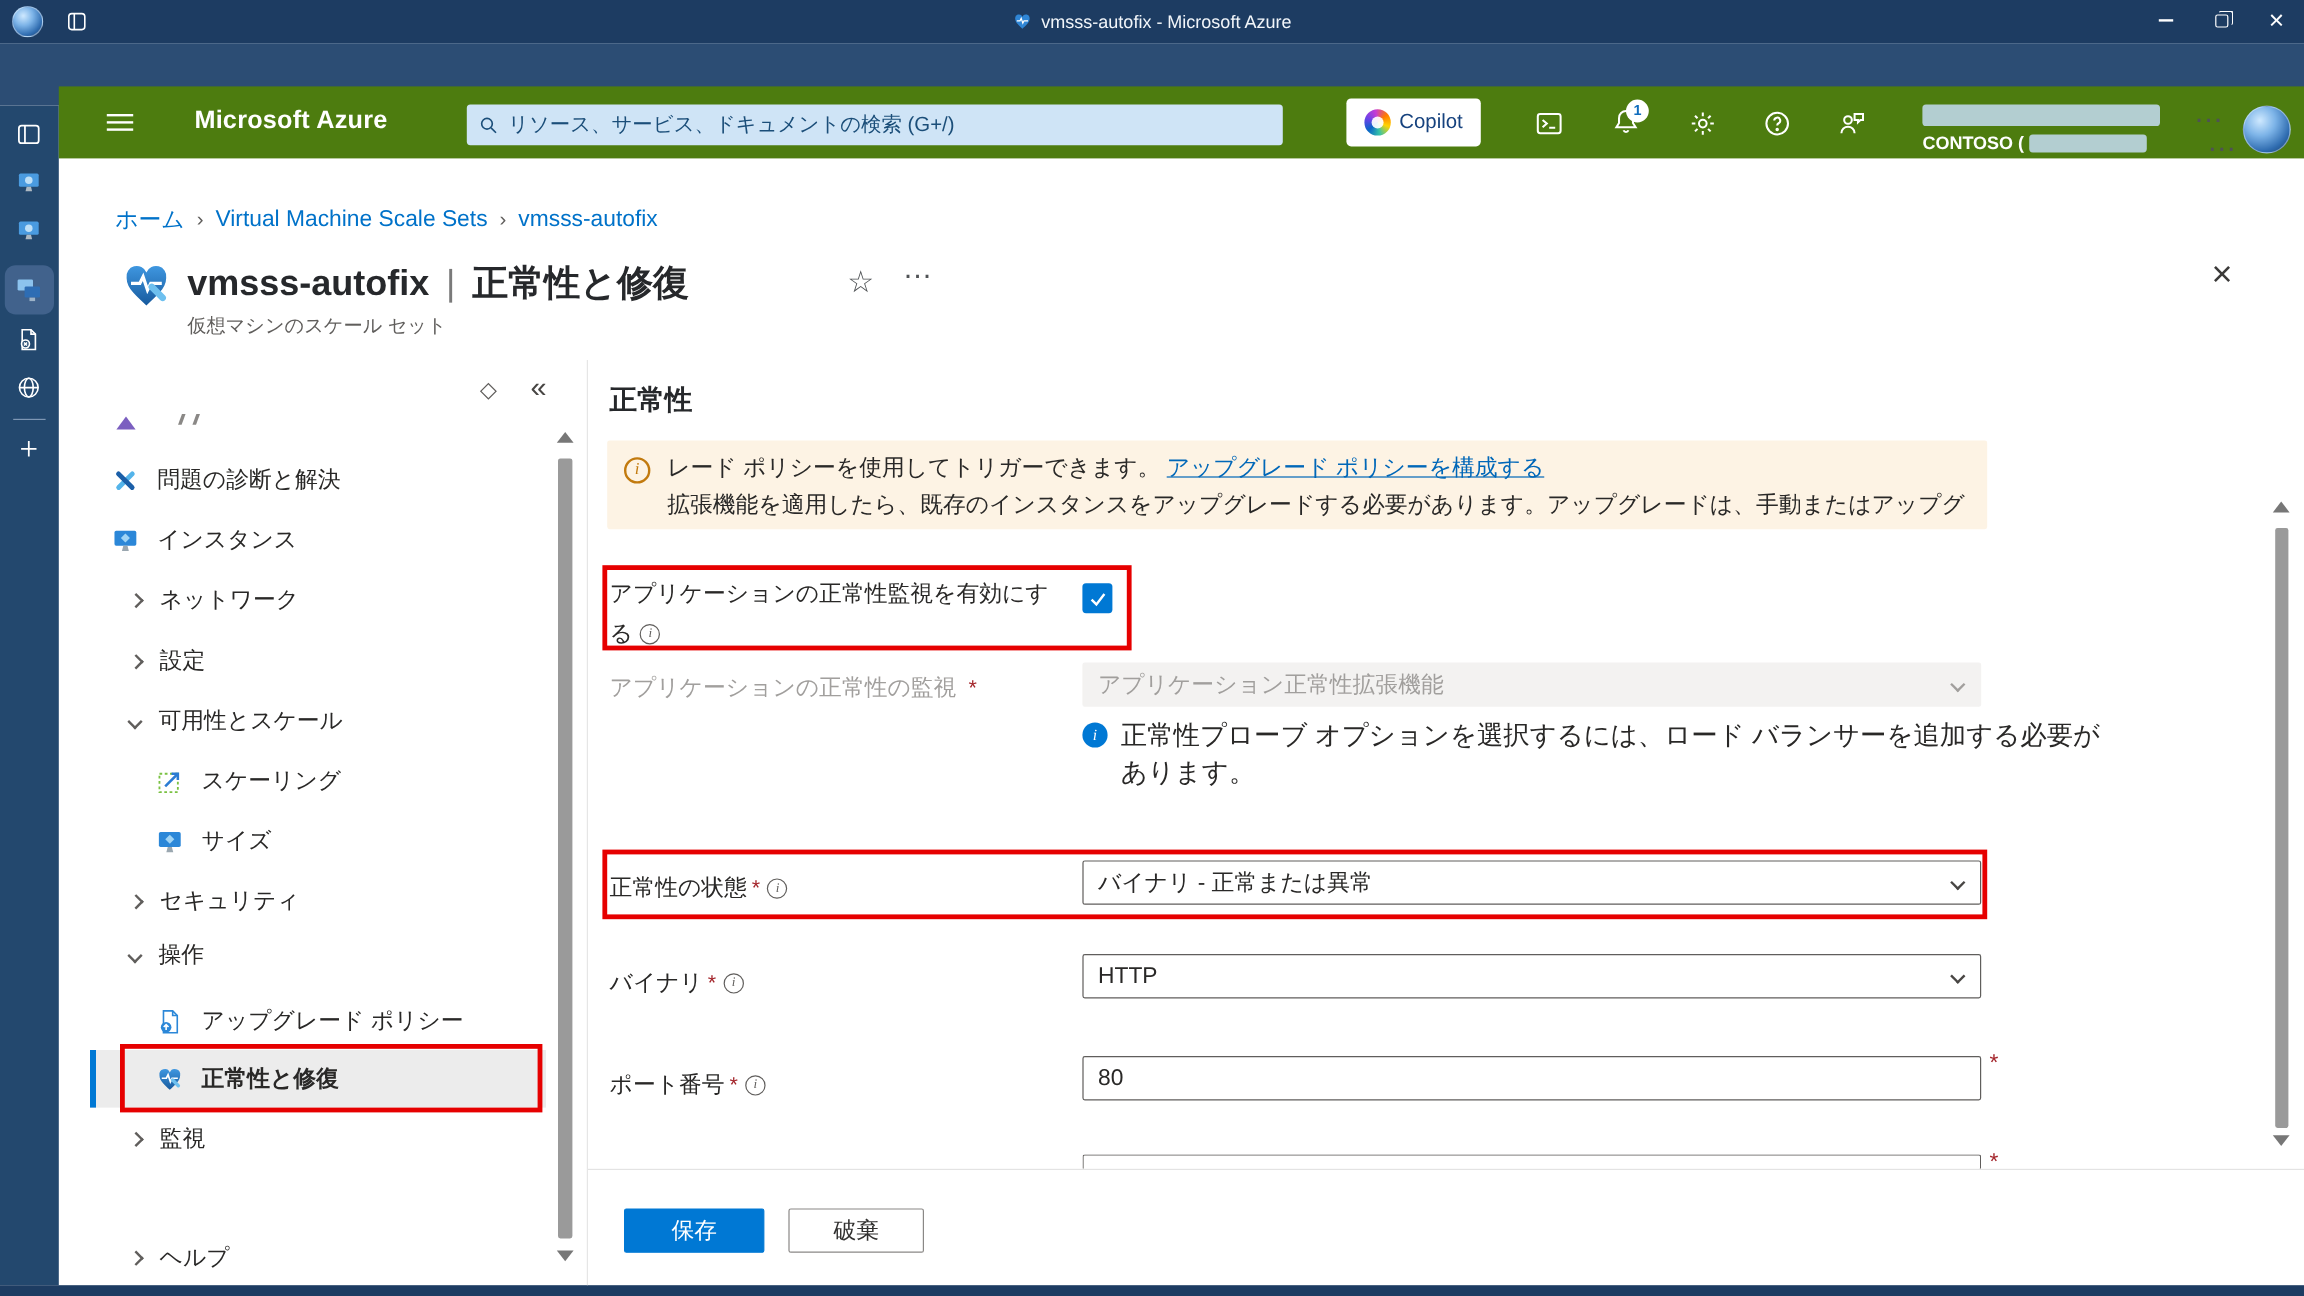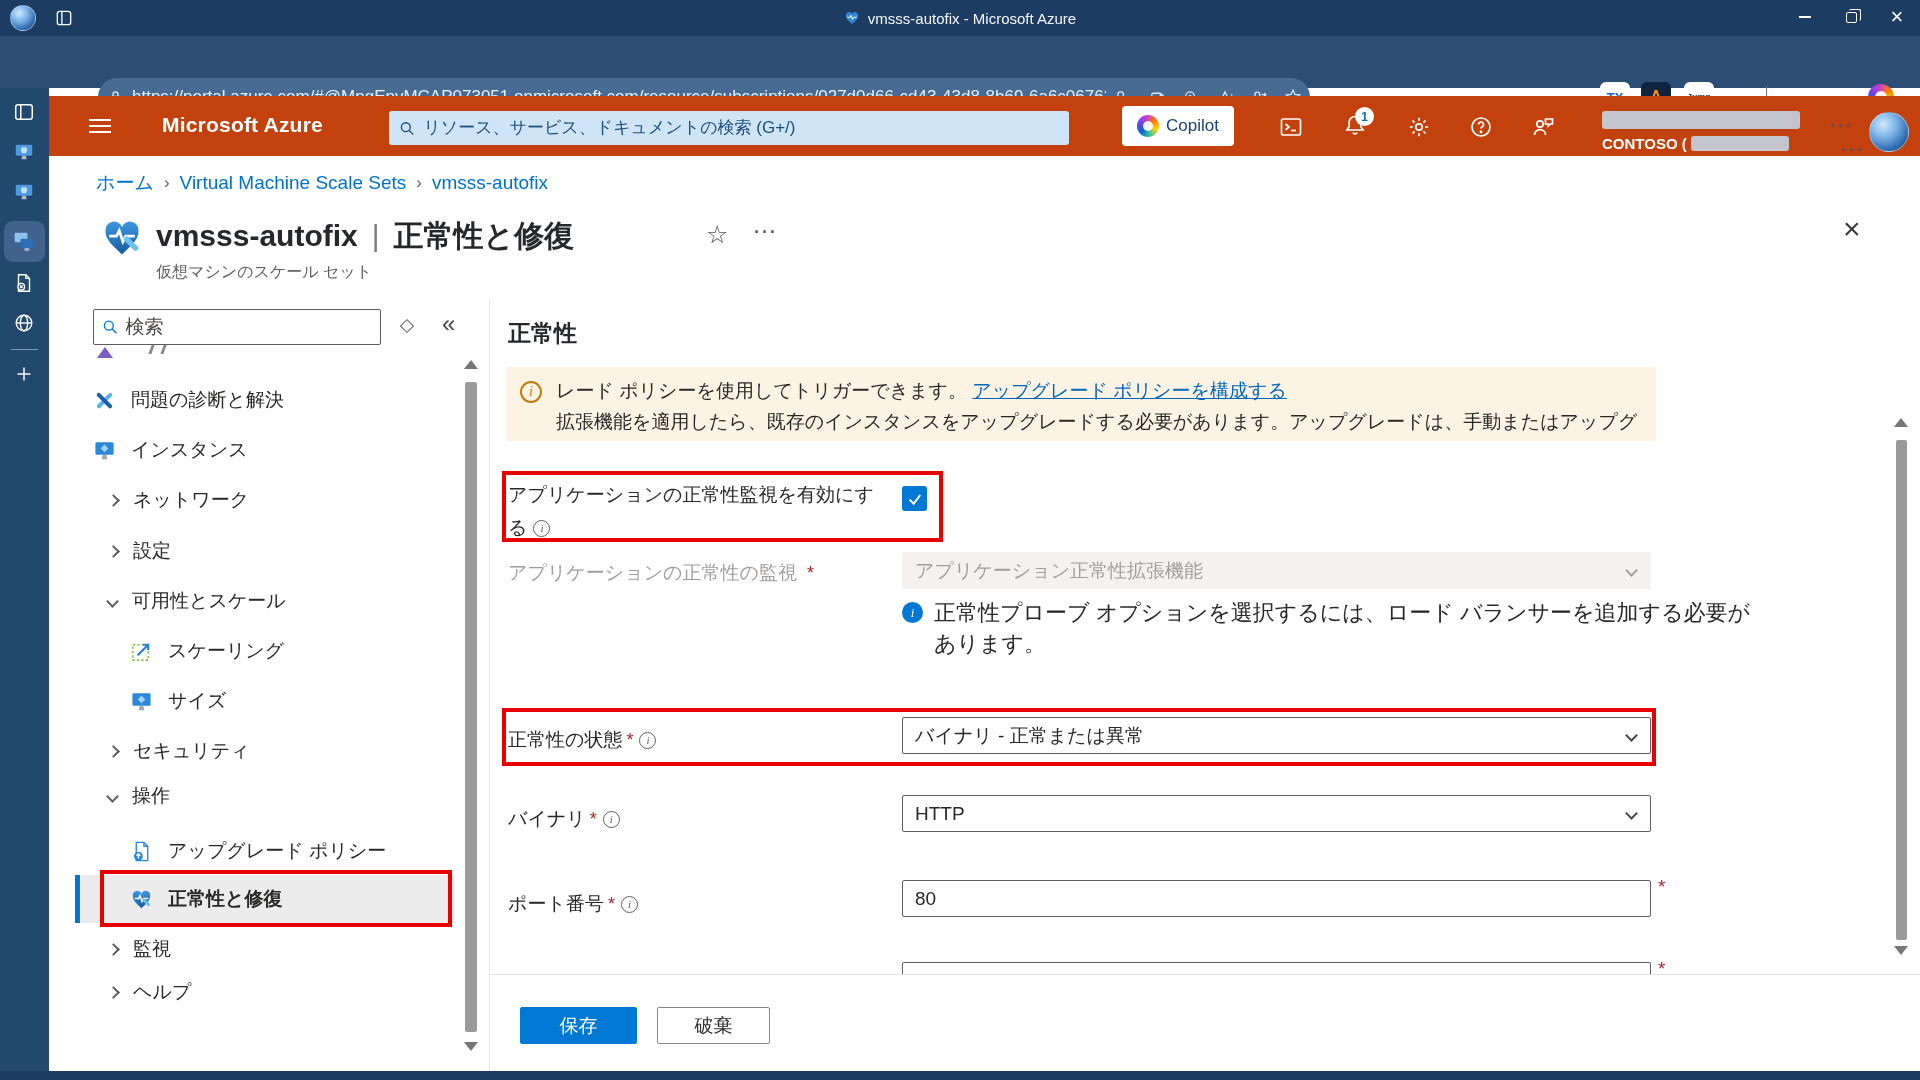--- a/index.html
+++ b/index.html
@@ -24,21 +24,21 @@
   .urlpill{position:absolute;left:98px;top:42px;width:1212px;height:38px;background:#476b92;border-radius:19px;display:flex;align-items:center;color:#e9eff6;font-size:17px}
   .pill-ico{display:flex;align-items:center;justify-content:center;width:34px;height:34px;flex:0 0 auto}
   .g-back::before{content:"←";font-size:22px}
   .tool-ico{position:absolute;top:40px;width:42px;height:42px;display:flex;align-items:center;justify-content:center}
   .extbox{position:absolute;top:46px;width:30px;height:30px;border-radius:6px;display:flex;align-items:center;justify-content:center;font-weight:bold}
   .g-more::before{content:"…";letter-spacing:1px}
   .copilot-logo{border-radius:50%;background:conic-gradient(from 230deg,#0a64c8,#6a43e8,#c73bd4,#ff7a00,#ffd400,#35c3a8,#0a64c8);position:relative}
   .copilot-logo::after{content:"";position:absolute;inset:27%;background:#fff;border-radius:50%;opacity:.92}
 
   
-  #azheader{left:49px;top:96px;width:1871px;height:60px;background:#c2410c;color:#fff}
+  #azheader{left:49px;top:72px;width:1871px;height:60px;background:#4d7c0f;color:#fff}
   .burger span{display:block;width:22px;height:2px;background:#fff;margin:4px 0}
   #azsearch{position:absolute;left:340px;top:15px;width:680px;height:34px;background:#cfe4f6;border-radius:3px;display:flex;align-items:center;padding:0 10px;gap:8px}
   #azsearch input{border:none;background:transparent;outline:none;width:100%;font-size:17px;color:#1b4e79;font-family:inherit}
   #azsearch input::placeholder{color:#1b4e79;opacity:1}
   .az-ico{position:absolute;top:14px;width:36px;height:34px;display:flex;align-items:center;justify-content:center}
   .badge{position:absolute;top:-6px;right:-7px;width:19px;height:19px;border-radius:50%;background:#fff;color:#0f6cbd;font-size:12px;font-weight:bold;display:flex;align-items:center;justify-content:center}
   .blurbox{background:rgba(198,221,243,.85);border-radius:3px;display:inline-block}
 
   
   .bc{font-size:19px;color:#0072c9}
@@ -345,27 +345,20 @@
   <div class="abs" id="pgtitle" style="left:156px;top:216px">
     <span>vmsss-autofix</span>
     <span class="sep">|</span>
     <span>正常性と修復</span>
   </div>
   <div class="abs g-star" style="left:706px;top:220px"></div>
   <div class="abs g-dots" style="left:752px;top:210px"></div>
   <div class="abs" style="left:1843px;top:214px;font-size:30px;color:#3b3a39;line-height:1">×</div>
   <div class="abs subtitle" style="left:156px;top:262px">仮想マシンのスケール セット</div>
 
-  <div class="abs" id="panelsearch">
-    <svg width="18" height="18" viewBox="0 0 24 24" fill="none" stroke="#0078d4" stroke-width="2">
-        <circle cx="10" cy="10" r="6.5"></circle>
-        <line x1="15" y1="15" x2="21" y2="21"></line>
-      </svg>
-    <input placeholder="検索" style="">
-  </div>
   <div class="abs diamond" style="left:402px;top:321px"></div>
   <div class="abs g-left2" style="left:442px;top:310px"></div>
 
   <div class="abs" style="left:97px;top:347px;width:0;height:0;border-left:8px solid transparent;border-right:8px solid transparent;border-bottom:11px solid #7b5fc0"></div>
   <div class="abs" style="left:150px;top:345px;width:3px;height:9px;background:#8a8886;transform:skewX(-20deg)"></div>
   <div class="abs" style="left:162px;top:345px;width:3px;height:9px;background:#8a8886;transform:skewX(-20deg)"></div>
 
   <div class="mrow" style="top:376px">
     <svg class="micon" width="23" height="23" viewBox="0 0 24 24">
         <rect x="1.5" y="10" width="21" height="4.2" rx="2.1" fill="#54b4ea" transform="rotate(-45 12 12)"></rect>
@@ -437,21 +430,21 @@
       <path d="M12 21C8 17 3 13.5 3 8.5A4.7 4.7 0 0 1 12 6a4.7 4.7 0 0 1 9 2.5C21 13.5 16 17 12 21Z" fill="url(#gh2)"></path>
       <polyline points="5,11 9,11 10.5,8 12.5,14 14,11 19,11" stroke="#fff" stroke-width="1.5" fill="none"></polyline>
       <rect x="12" y="13.6" width="10" height="3" rx="1.5" transform="rotate(45 17 15)" fill="#6ec0ef"></rect>
     </svg>
     <span class="mlabel" style="font-weight:bold">正常性と修復</span>
   </div>
   <div class="mrow" style="top:925px">
     <span class="chev r"></span>
     <span class="mlabel chevlab">監視</span>
   </div>
-  <div class="mrow" style="top:968px">
+  <div class="mrow" style="top:1024px">
     <span class="chev r"></span>
     <span class="mlabel chevlab">ヘルプ</span>
   </div>
 
   <div class="abs tri-up" style="left:464px;top:360px"></div>
   <div class="abs sb-thumb" style="left:465px;top:382px;width:12px;height:650px"></div>
   <div class="abs tri-dn" style="left:464px;top:1042px"></div>
   <div class="abs vline" style="left:489px;top:300px;height:771px"></div>
 
   <div class="abs h2" style="left:508px;top:318px">正常性</div>

